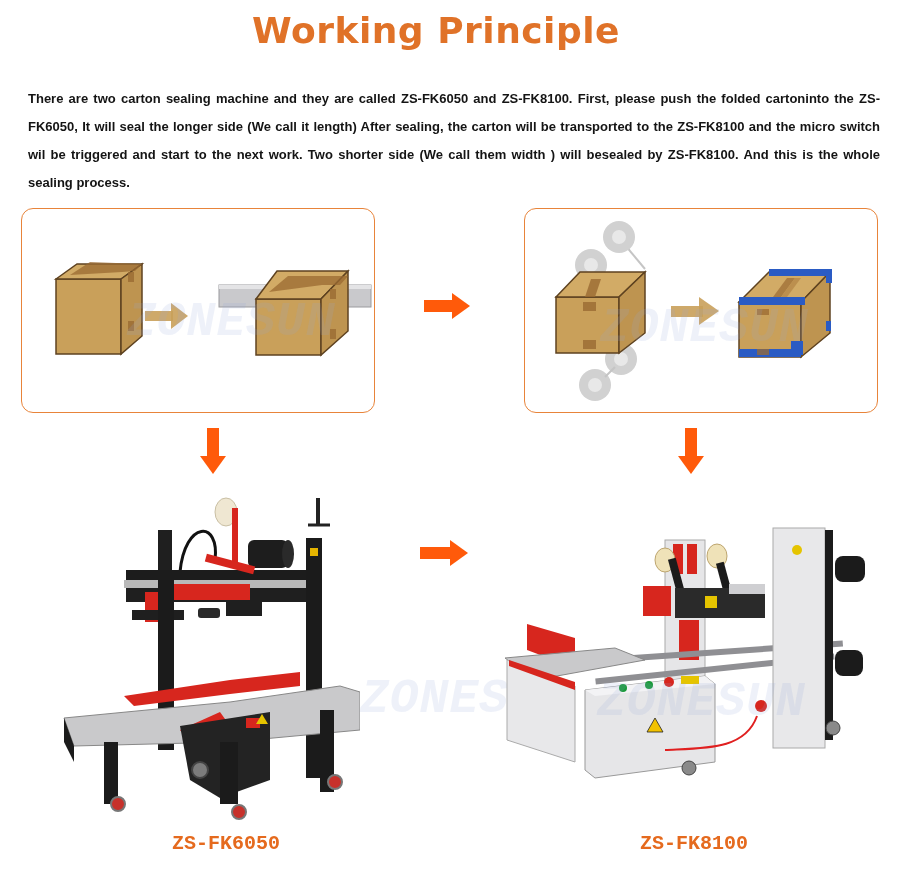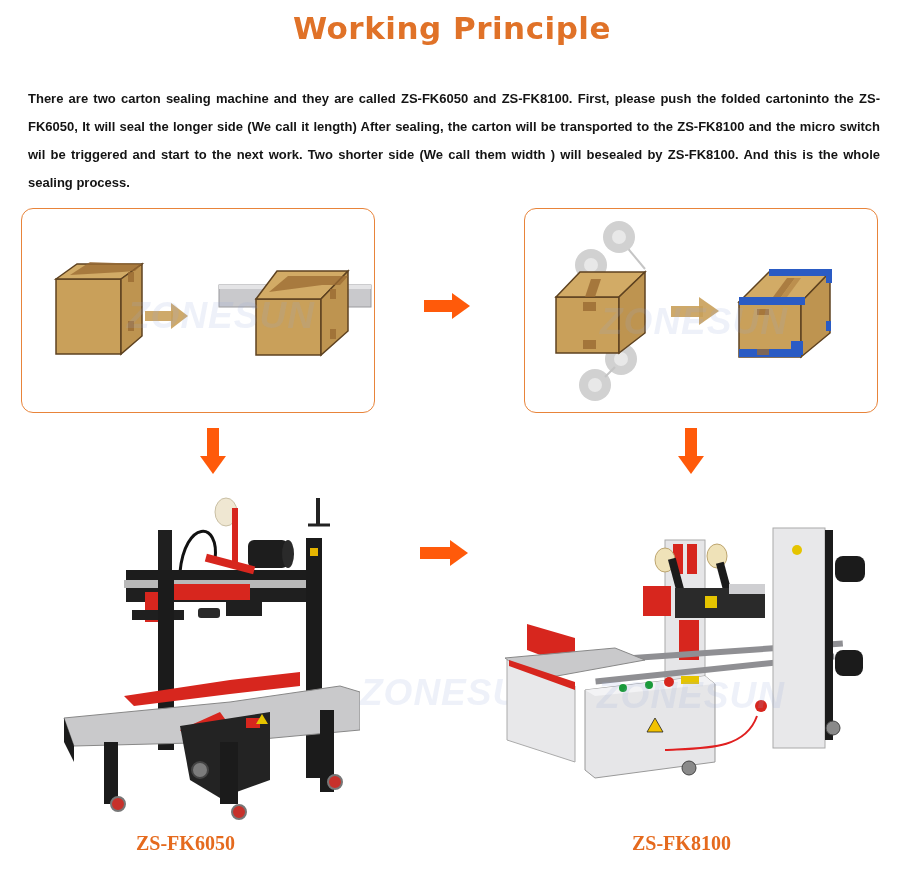--- a/index.html
+++ b/index.html
@@ -1,47 +1,47 @@
 <!DOCTYPE html>
 <html><head>
 <meta charset="utf-8">
 <style>
   * { box-sizing: border-box; margin: 0; padding: 0; }
   html, body { width: 900px; height: 887px; background: #ffffff; overflow: hidden; }
   body { position: relative; font-family: "Liberation Sans", "DejaVu Sans", sans-serif; color: #111; }
 
   .title {
-    position: absolute; left: 16px; top: 10px; width: 872px; text-align: center;
+    position: absolute; left: 0; top: 10px; width: 872px; text-align: center;
     font-family: "DejaVu Sans", "Liberation Sans", sans-serif;
-    font-weight: bold; font-size: 31px; letter-spacing: 0.5px;
+    font-weight: bold; font-size: 36px; letter-spacing: 0.5px;
   }
   .desc {
     position: absolute; left: 28px; top: 85px; width: 852px;
     font-size: 13px; line-height: 28px; font-weight: bold; color: #141414;
     text-align: justify; text-align-last: left;
   }
 
   .panel {
     position: absolute; border: 1.5px solid; border-radius: 12px; background: #fff; overflow: hidden;
   }
   .panel svg { position: absolute; left: 0; top: 0; }
 
   .watermark {
-    position: absolute; font-style: italic; font-size: 37px; font-weight: bold;
+    position: absolute; font-style: italic; font-size: 48px; font-weight: bold;
     color: rgba(150,170,220,0.16); letter-spacing: 1px; pointer-events: none;
-    font-family: Liberation Sans, sans-serif;
+    font-family: Liberation Mono, monospace;
   }
 
   .arrow { position: absolute; }
 
   .machine { position: absolute; }
 
   .model-label {
-    position: absolute; font-size: 20px; font-weight: bold; text-align: left;
-    font-family: Liberation Serif, serif;
+    position: absolute; font-size: 20px; font-weight: bold; text-align: center;
+    font-family: Liberation Mono, monospace;
   }
 </style>
 </head>
 <body>
 
 <h1 class="title" style="color:#E07228">Working Principle</h1>
 
 <p class="desc">There are two carton sealing machine and they are called ZS-FK6050 and ZS-FK8100. First, please push the folded cartoninto the ZS-FK6050, It will seal the longer side (We call it length) After sealing, the carton will be transported to the ZS-FK8100 and the micro switch wil be triggered and start to the next work. Two shorter side (We call them width ) will besealed by ZS-FK8100. And this is the whole sealing process.</p>
 
 <div class="panel" style="left:21px; top:208px; width:354px; height:205px; border-color:#E8843A;">
@@ -237,13 +237,13 @@
   <path d="M170,250 C210,248 250,250 262,216" stroke="#e02020" stroke-width="2" fill="none"></path>
   <circle cx="266" cy="206" r="6" fill="#D7261E"></circle>
 
   <circle cx="194" cy="268" r="7" fill="#8a8a8a" stroke="#444"></circle>
   <circle cx="338" cy="228" r="7" fill="#8a8a8a" stroke="#444"></circle>
 </svg>
 
 <div class="watermark" style="left:597px; top:675px;">ZONESUN</div>
 
 <div class="model-label" style="left:136px; top:832px; width:180px; color:#E56A1E;">ZS-FK6050</div>
-<div class="model-label" style="left:632px; top:832px; width:180px; color:#E56A1E;">ZS-FK8100</div>
+<div class="model-label" style="left:604px; top:832px; width:180px; color:#E56A1E;">ZS-FK8100</div>
 
 </body></html>

